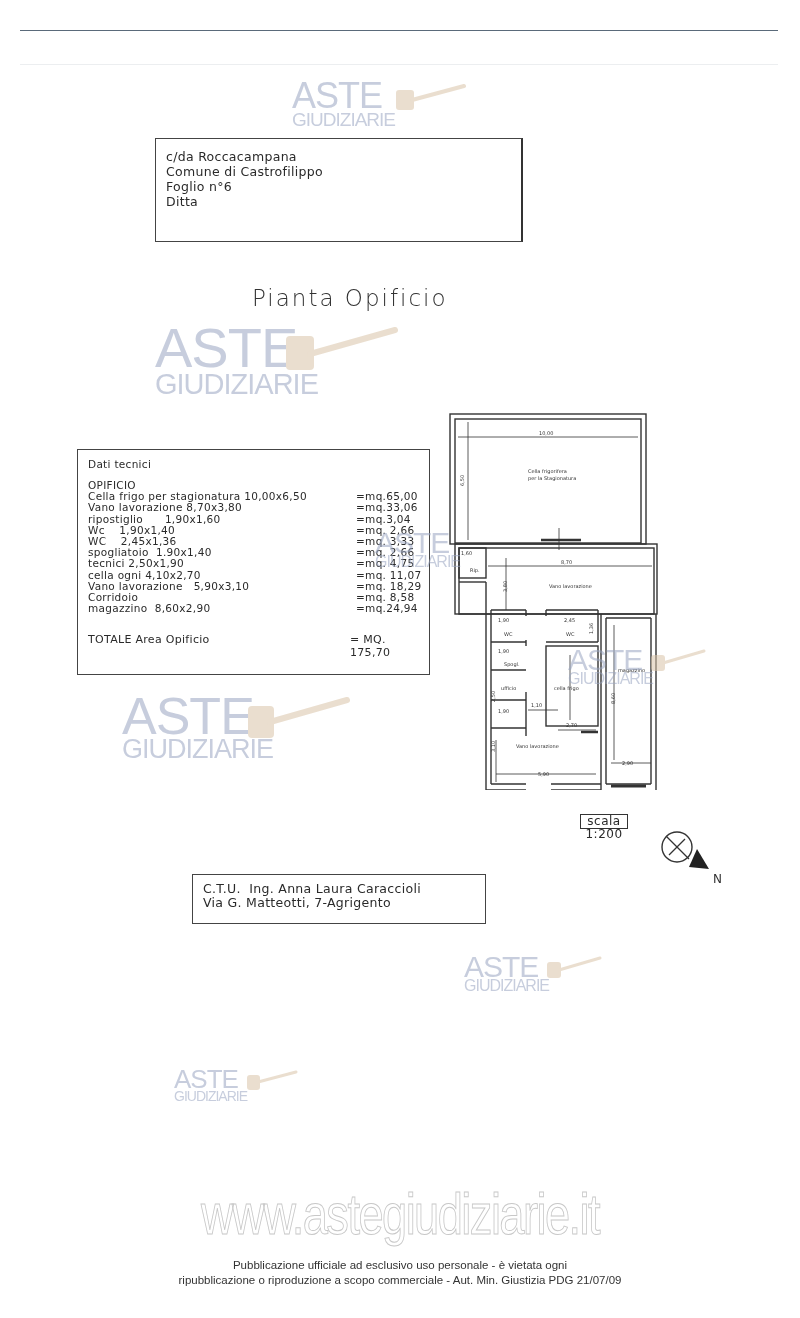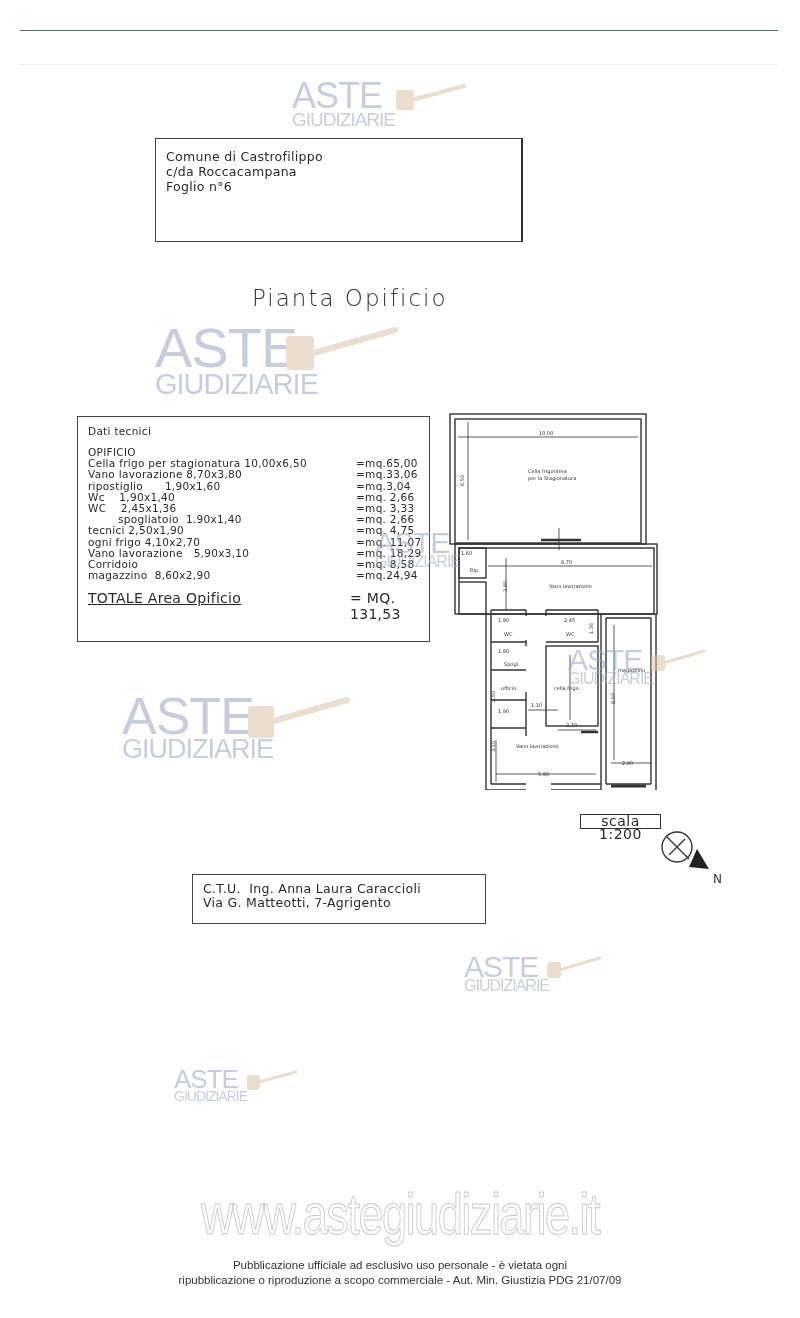--- a/index.html
+++ b/index.html
@@ -8,32 +8,32 @@
     .topline { left:20px; top:30px; width:758px; height:1px; background:#5a6a7a; }
     .faint { left:20px; top:64px; width:758px; height:1px; background:#eceef0; }
 
     .cad { font-family:"DejaVu Sans", sans-serif; color:#2a2a2a; letter-spacing:0.3px; }
 
     .box-header { left:155px; top:138px; width:368px; height:104px; border:1.5px solid #444; border-right:2px solid #333; box-sizing:border-box; padding:10px 10px 0 10px; }
     .box-header div { font-size:12.5px; line-height:15px; }
 
     .title { left:252px; top:285px; font-size:23px; font-weight:300; color:#333; letter-spacing:2px; }
 
-    .box-dati { left:77px; top:416px; width:353px; height:226px; border:1.5px solid #444; box-sizing:border-box; padding:8px 10px; }
+    .box-dati { left:77px; top:449px; width:353px; height:226px; border:1.5px solid #444; box-sizing:border-box; padding:8px 10px; }
     .box-dati .row { font-size:10.5px; line-height:11.2px; position:relative; height:11.2px; white-space:nowrap; }
     .box-dati .row .r { position:absolute; left:268px; }
     .box-dati .hdr { font-size:10.5px; }
-    .box-dati .tot { margin-top:9px; font-size:14px; position:relative; height:12px;text-decoration:underline; }
+    .box-dati .tot { margin-top:19px; font-size:11px; position:relative; height:12px; }
     .box-dati .tot .r { position:absolute; left:262px; }
     .ul { }
 
     .box-ctu { left:192px; top:874px; width:294px; height:50px; border:1.5px solid #444; box-sizing:border-box; padding:7px 10px; }
     .box-ctu div { font-size:12.5px; line-height:14px; }
 
-    .scala { left:580px; top:814px; width:81px; height:15px; border:1.2px solid #333; box-sizing:border-box; font-size:14px; line-height:13px; text-align:center; letter-spacing:0.5px; }
+    .scala { left:580px; top:814px; width:48px; height:15px; border:1.2px solid #333; box-sizing:border-box; font-size:12px; line-height:13px; text-align:center; letter-spacing:0.5px; }
 
     .plan { left:446px; top:410px; width:220px; height:380px; }
     .plan svg text { font-family:"DejaVu Sans", sans-serif; }
 
     .compass { left:655px; top:825px; width:70px; height:65px; }
 
     .wm { color:#9aa6c2; opacity:0.55; font-family:"Liberation Sans", sans-serif; line-height:1; }
     .wm .aste { letter-spacing:-1px; }
     .wm .giud { letter-spacing:-1px; }
     .wm .gavel { position:absolute; }
@@ -50,23 +50,24 @@
 <div class="abs wm" style="left:292px; top:78px;">
   <div class="aste" style="font-size:36px;">ASTE</div>
   <div class="giud" style="font-size:19px; margin-top:-4px;">GIUDIZIARIE</div>
   <svg class="gavel" style="left:100px; top:2px;" width="75" height="36">
     <rect x="4" y="10" width="18" height="20" rx="3" fill="#d9c4a8"></rect>
     <line x1="20" y1="20" x2="72" y2="6" stroke="#d9c4a8" stroke-width="4" stroke-linecap="round"></line>
   </svg>
 </div>
 
 <div class="abs box-header cad">
+  <div>c/da Roccacampana</div>
   <div>Comune di Castrofilippo</div>
-  <div>c/da Roccacampana</div>
   <div>Foglio  n°6</div>
+  <div>Ditta</div>
 </div>
 
 <div class="abs title cad">Pianta Opificio</div>
 
 <div class="abs wm" style="left:155px; top:320px;">
   <div class="aste" style="font-size:56px;">ASTE</div>
   <div class="giud" style="font-size:29px; margin-top:-6px;">GIUDIZIARIE</div>
   <svg class="gavel" style="left:125px; top:0px;" width="120" height="60">
     <rect x="6" y="16" width="28" height="34" rx="4" fill="#d9c4a8"></rect>
     <line x1="30" y1="34" x2="115" y2="10" stroke="#d9c4a8" stroke-width="6" stroke-linecap="round"></line>
@@ -75,27 +76,27 @@
 
 <div class="abs box-dati cad">
   <div class="hdr">Dati tecnici</div>
   <div style="height:10px;"></div>
   <div class="row">OPIFICIO</div>
   <div class="row"><span>Cella frigo per stagionatura 10,00x6,50</span><span class="r">=mq.65,00</span></div>
   <div class="row"><span>Vano lavorazione 8,70x3,80</span><span class="r">=mq.33,06</span></div>
   <div class="row"><span style="white-space:pre;">ripostiglio      1,90x1,60</span><span class="r">=mq.3,04</span></div>
   <div class="row"><span style="white-space:pre;">Wc    1,90x1,40</span><span class="r">=mq. 2,66</span></div>
   <div class="row"><span style="white-space:pre;">WC    2,45x1,36</span><span class="r">=mq. 3,33</span></div>
-  <div class="row"><span style="white-space:pre;margin-left:30px;">spogliatoio  1.90x1,40</span><span class="r">=mq. 2,66</span></div>
+  <div class="row"><span style="white-space:pre;">spogliatoio  1.90x1,40</span><span class="r">=mq. 2,66</span></div>
   <div class="row"><span>tecnici 2,50x1,90</span><span class="r">=mq. 4,75</span></div>
-  <div class="row"><span>ogni frigo 4,10x2,70</span><span class="r">=mq. 11,07</span></div>
+  <div class="row"><span>cella ogni 4,10x2,70</span><span class="r">=mq. 11,07</span></div>
   <div class="row"><span style="white-space:pre;">Vano lavorazione   5,90x3,10</span><span class="r">=mq. 18,29</span></div>
   <div class="row"><span>Corridoio</span><span class="r">=mq. 8,58</span></div>
   <div class="row"><span style="white-space:pre;">magazzino  8,60x2,90</span><span class="r ul">=mq.24,94</span></div>
-  <div class="tot"><span>TOTALE Area Opificio</span><span class="r">= MQ. 131,53</span></div>
+  <div class="tot"><span>TOTALE Area Opificio</span><span class="r">= MQ. 175,70</span></div>
 </div>
 
 <div class="abs plan">
   <svg width="220" height="380" viewBox="0 0 220 380">
     <g stroke="#333" fill="none" stroke-width="1.4">
 
       <rect x="4" y="4" width="196" height="130"></rect>
       <rect x="9" y="9" width="186" height="124"></rect>
 
       <line x1="12" y1="27" x2="192" y2="27" stroke-width="0.8"></line>

